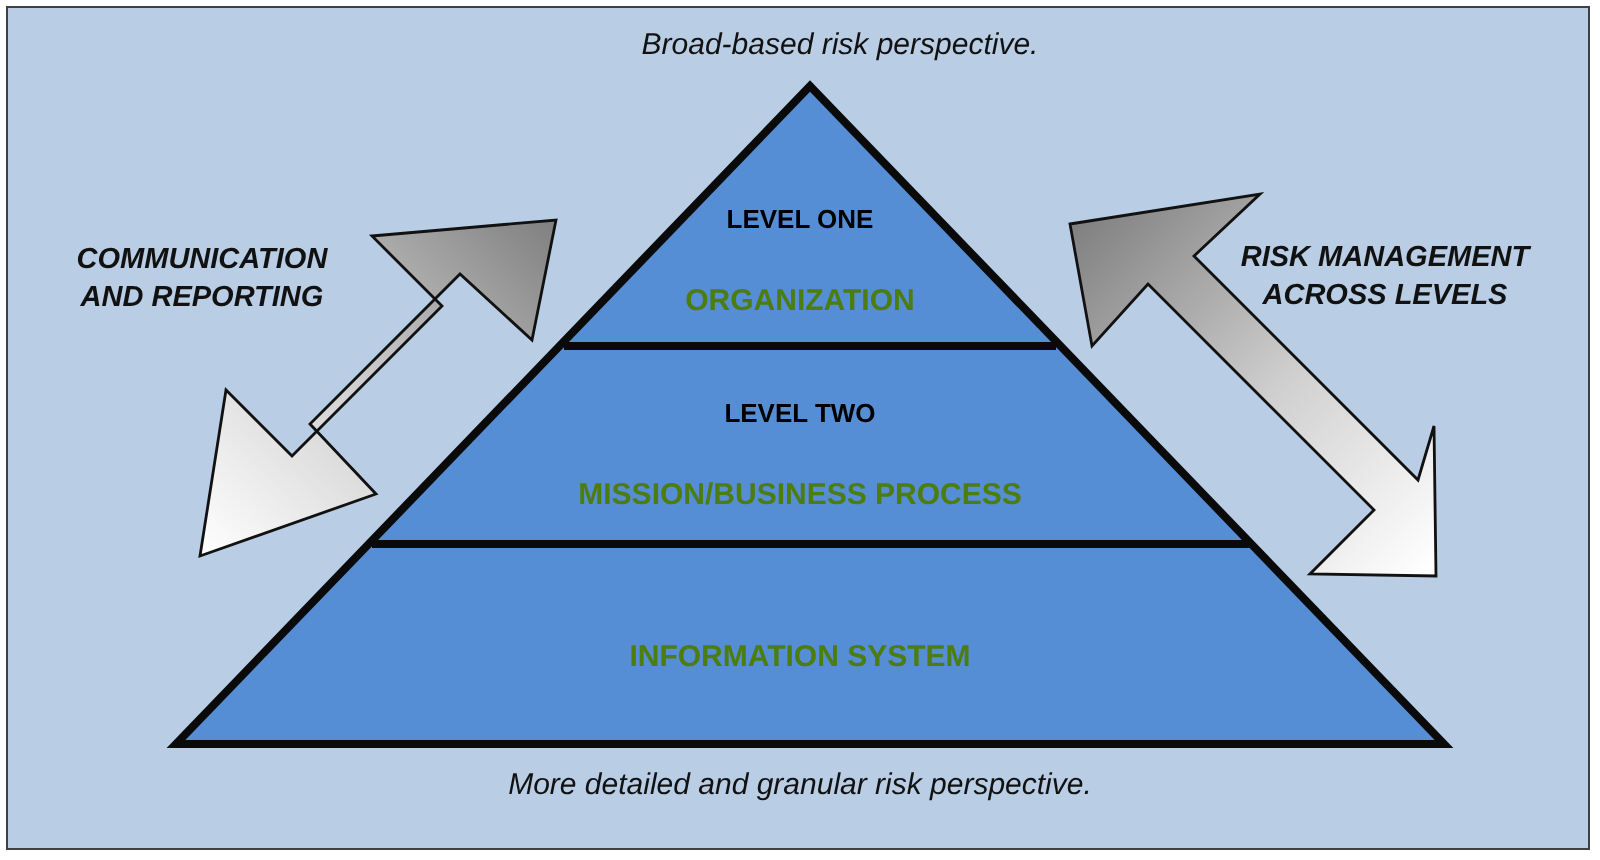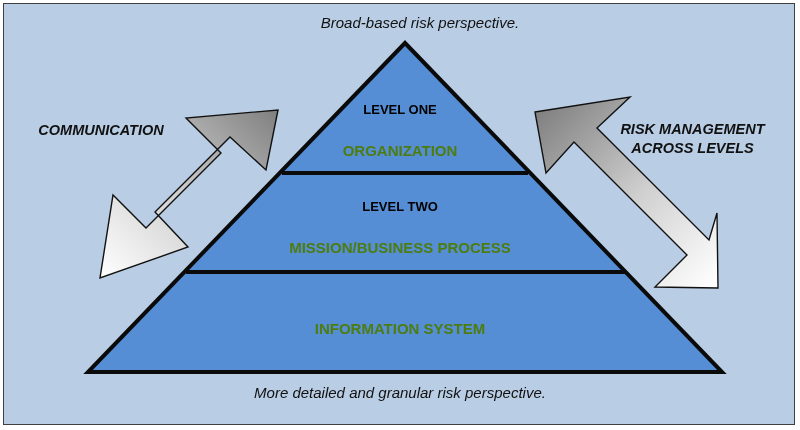--- a/index.html
+++ b/index.html
@@ -54,20 +54,21 @@
     <line x1="186" y1="272" x2="625" y2="272" stroke="#0a0a0a" stroke-width="4"></line>
   </g>
 </svg>
 
 <div class="caption" style="left:0; width:752px; text-align:center; top:14px;margin-left:44px;">Broad-based risk perspective.</div>
 
 <div class="caption" style="left:0; width:800px; text-align:center; top:384px;">More detailed and granular risk perspective.</div>
 
 <div class="side-label" style="left:26px; top:121px; width:150px;">
   <div>COMMUNICATION</div>
+  <div>AND REPORTING</div>
 </div>
 
 <div class="side-label" style="left:610px; top:120px; width:165px;">
   <div>RISK MANAGEMENT</div>
   <div>ACROSS LEVELS</div>
 </div>
 
 <div class="level" style="top:102px;">
   <div class="level-num">LEVEL ONE</div>
   <div class="level-name">ORGANIZATION</div>

